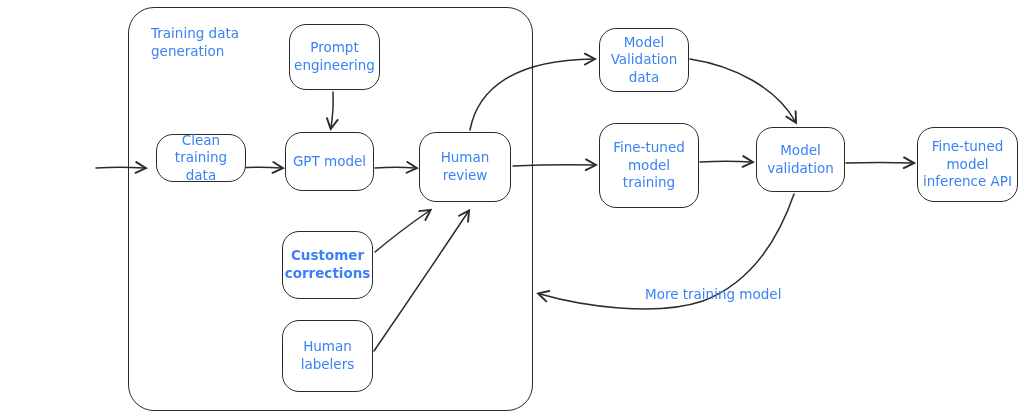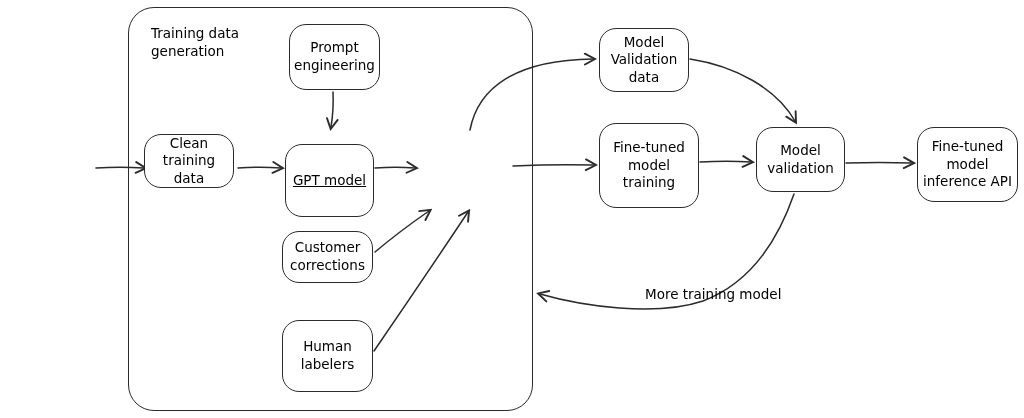--- a/index.html
+++ b/index.html
@@ -1,21 +1,21 @@
 <!DOCTYPE html>
 <html><head>
 <meta charset="utf-8">
 <style>
   html,body{margin:0;padding:0;background:#ffffff;}
   .canvas{
     position:relative;
     width:1024px;height:418px;
     background:#ffffff;
     font-family:"DejaVu Sans", sans-serif;
-    color:#000000;
+    color:#3b82f6;
     overflow:hidden;
   }
   .edges{position:absolute;left:0;top:0;width:1024px;height:418px;}
   .edge{stroke:#2b2b2b;stroke-width:1.5;fill:none;stroke-linecap:round;}
   .group-box{
     position:absolute;
     left:128px;top:7px;width:405px;height:404px;
     border:1.6px solid #2b2b2b;border-radius:26px;
     box-sizing:border-box;
     background:transparent;
@@ -30,29 +30,29 @@
     border:1.6px solid #2b2b2b;border-radius:17px;
     background:#ffffff;
     box-sizing:border-box;
     display:flex;align-items:center;justify-content:center;
     text-align:center;
     font-size:13.5px;line-height:1.3;
     padding:2px;
   }
   .node .lbl{white-space:pre-line;}
   .n-raw{left:8px;top:134px;width:87px;height:68px;}
-  .n-clean{left:144px;top:134px;width:90px;height:54px;}
+  .n-clean{left:156px;top:134px;width:90px;height:48px;}
   .n-prompt{left:289px;top:24px;width:91px;height:66px;align-items:center;}
-  .n-gpt{left:285px;top:144px;width:89px;height:73px;text-decoration:underline;}
+  .n-gpt{left:285px;top:132px;width:89px;height:59px;}
   .n-review{left:419px;top:132px;width:92px;height:70px;}
   .n-mvd{left:599px;top:28px;width:90px;height:64px;}
   .n-fmt{left:599px;top:123px;width:100px;height:85px;}
   .n-mv{left:756px;top:127px;width:89px;height:65px;}
   .n-api{left:917px;top:127px;width:101px;height:75px;}
-  .n-cc{left:282px;top:231px;width:91px;height:52px;}
+  .n-cc{left:282px;top:231px;width:91px;height:68px;font-weight:bold;}
   .n-hl{left:282px;top:320px;width:91px;height:72px;}
   .edge-label{
     position:absolute;left:645px;top:286px;
     font-size:13.5px;white-space:nowrap;
   }
 </style>
 </head>
 <body>
 
 <div class="canvas">
@@ -85,20 +85,23 @@
     <span class="lbl">Clean training
 data</span>
   </div>
   <div class="node n-prompt">
     <span class="lbl">Prompt
 engineering</span>
   </div>
   <div class="node n-gpt">
     <span class="lbl">GPT model</span>
   </div>
+  <div class="node n-review">
+    <span class="lbl">Human review</span>
+  </div>
   <div class="node n-mvd">
     <span class="lbl">Model
 Validation
 data</span>
   </div>
   <div class="node n-fmt">
     <span class="lbl">Fine-tuned
 model training</span>
   </div>
   <div class="node n-mv">

